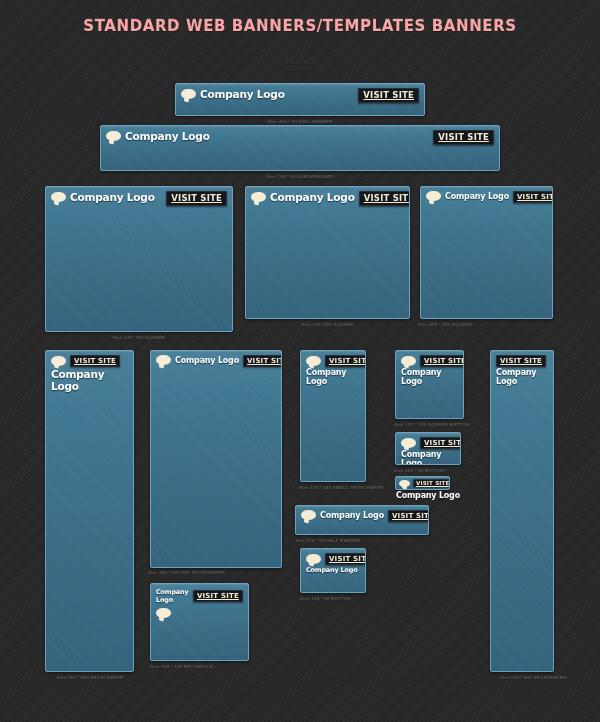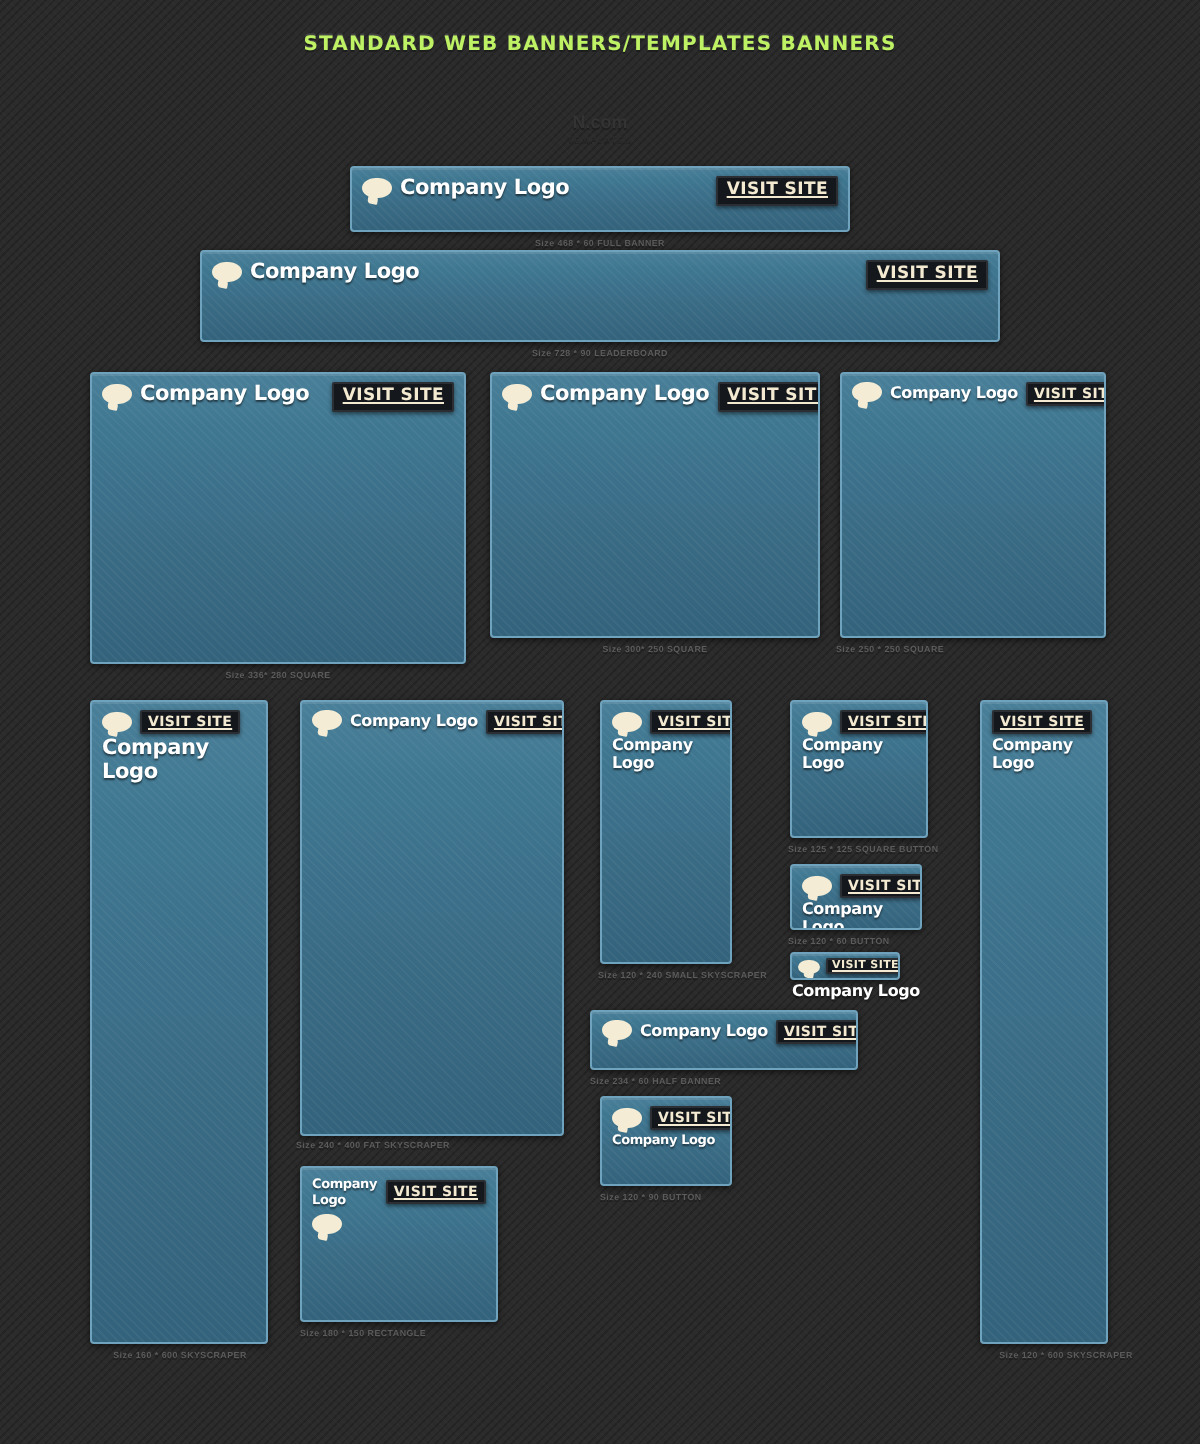--- a/index.html
+++ b/index.html
@@ -19,24 +19,24 @@
   }
 
   
   #page-title {
     position: absolute;
     top: 17px;
     left: 0;
     width: 600px;
     text-align: center;
     font-family: "DejaVu Sans", sans-serif;
-    font-size: 10px;
+    font-size: 15px;
     font-weight: bold;
     letter-spacing: 0.6px;
-    color: #bef264;
+    color: #fca5a5;
     text-shadow: 0 1px 0 #1d1d1d, 0 -1px 0 #434343;
     white-space: nowrap;
   }
   #page-subtitle {
     position: absolute;
     top: 56px;
     left: 0;
     width: 600px;
     text-align: center;
     font-size: 9px;

